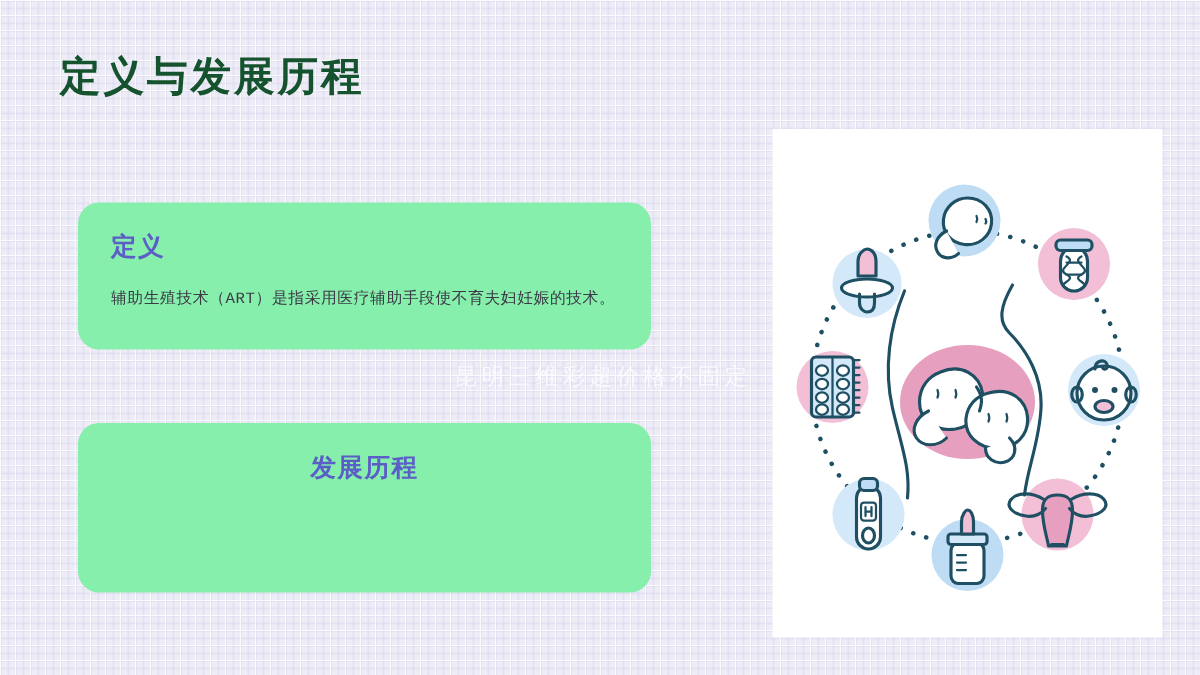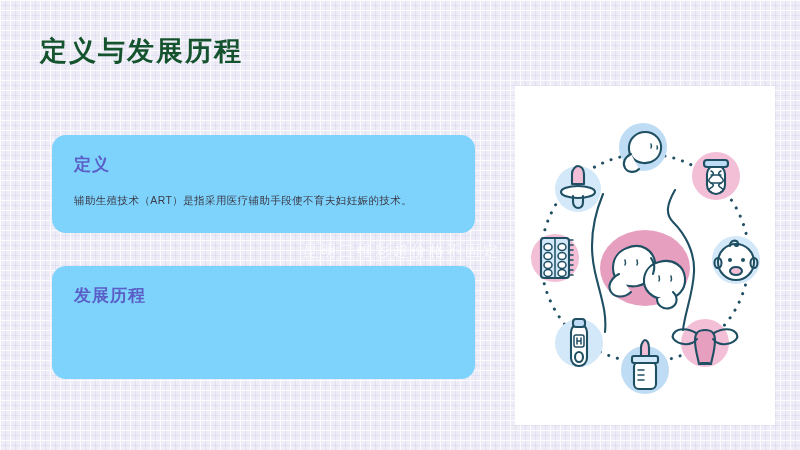--- a/index.html
+++ b/index.html
@@ -26,41 +26,41 @@
     left:40px; top:33px;
     font-size:27px;
     font-weight:700;
     letter-spacing:2px;
     color:#14532d;
     font-family:"DejaVu Sans","Liberation Sans",sans-serif;
   }
   .card {
     position:absolute;
     left:52px;
-    width:423px;
-    background:#7dd3fc;
+    width:382px;
+    background:#86efac;
     border-radius:14px;
     padding:18px 22px 16px 22px;
   }
   #card-definition { top:135px; height:98px; }
-  #card-history    { top:266px; height:113px; }
+  #card-history    { top:282px; height:113px;text-align:center; }
   .card-heading {
     font-size:17px;
     font-weight:700;
     color:#5a5ec6;
     letter-spacing:1px;
     font-family:"DejaVu Sans","Liberation Sans",sans-serif;
     margin-bottom:13px;
   }
   .card-body {
     font-size:10.5px;
     line-height:22px;
     color:#3b3a46;
     letter-spacing:0.4px;
-    font-family:Liberation Sans, sans-serif;
+    font-family:Liberation Mono, monospace;
   }
   #image-panel {
     position:absolute;
     left:515px; top:86px;
     width:260px; height:339px;
     background:#ffffff;
   }
   #illustration { display:block; width:260px; height:339px; }
   #watermark {
     position:absolute;

